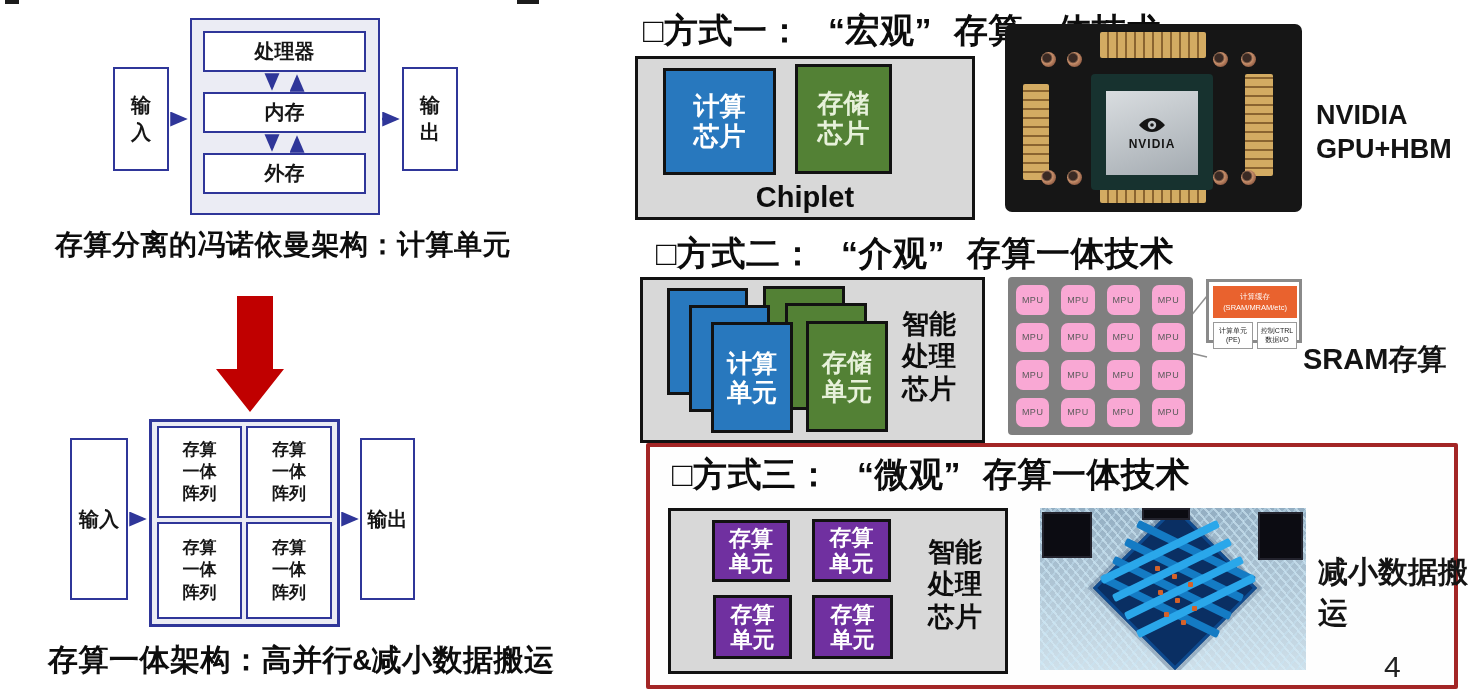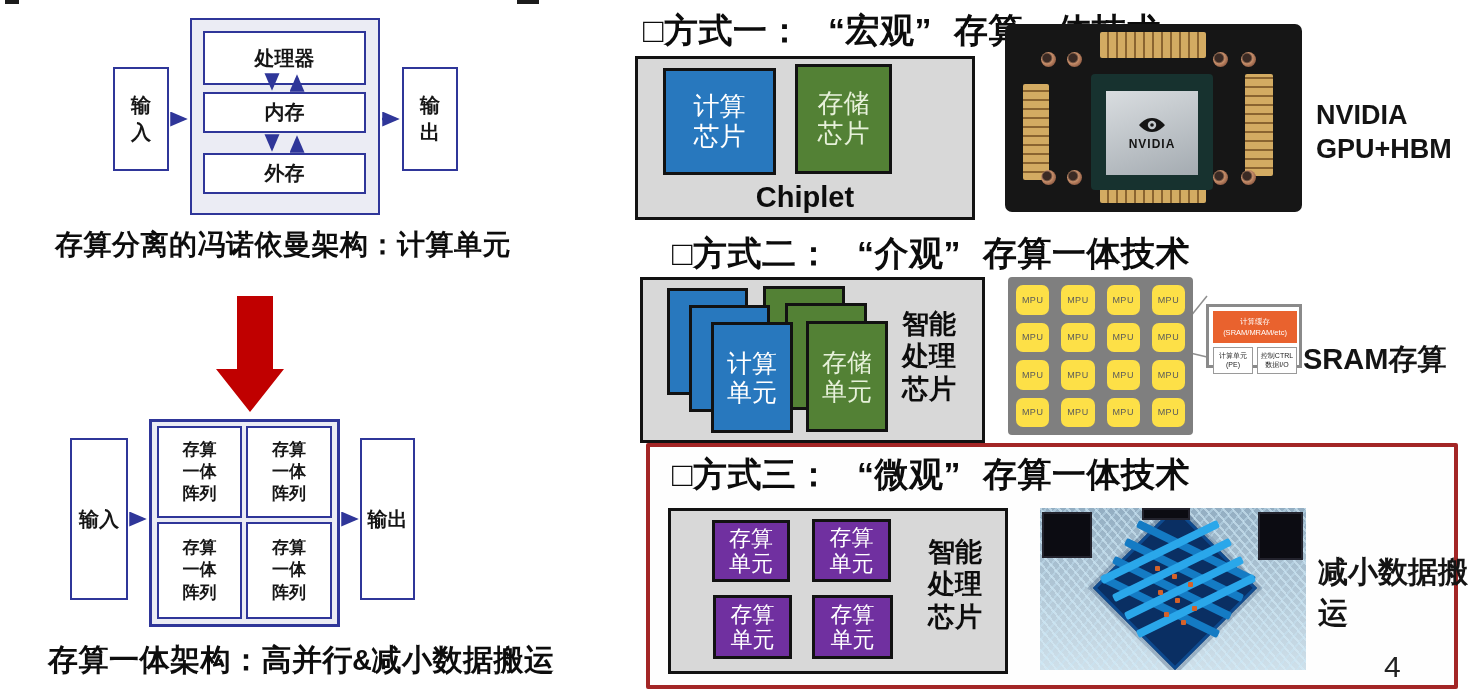--- a/index.html
+++ b/index.html
@@ -16,37 +16,37 @@
   .nframe{border:2px solid #2f3699;background:#ebecf4;box-sizing:border-box;}
   .arr-layer{left:0;top:0;width:1470px;height:696px;pointer-events:none;}
   .caption{font-weight:800;color:#0d0d0d;letter-spacing:0.5px;}
   
   .hrow{font-size:34px;font-weight:800;color:#0c0c0c;white-space:nowrap;letter-spacing:0.5px;}
   .h-scale{margin-left:26px;}
   .h-tech{margin-left:22px;}
   
   .gbox{background:#d8d8d8;border:3px solid #121212;box-sizing:border-box;}
   .chip{border:3px solid #121212;box-sizing:border-box;display:flex;align-items:center;justify-content:center;
-        font-weight:400;line-height:1.15;}
+        font-weight:700;line-height:1.15;}
   .chip-blue{background:#2878be;color:#ffffff;}
   .chip-green{background:#538135;color:#e7f1da;}
   .chip-purple{background:#7030a0;color:#ffffff;}
   .smartlabel{font-weight:800;color:#0d0d0d;font-size:27px;line-height:1.2;white-space:pre-line;}
   
   .gpu{background:#161616;border-radius:7px;overflow:hidden;}
   .gold-h{background:repeating-linear-gradient(90deg,#d3ab62 0 7px,#8a6430 7px 9px);border-radius:2px;}
   .gold-v{background:repeating-linear-gradient(0deg,#d3ab62 0 7px,#8a6430 7px 9px);border-radius:2px;}
   .cu{width:15px;height:15px;border-radius:50%;background:radial-gradient(circle at 40% 40%, #3a2a24 0 30%, #c58d69 45%, #7d4a36 85%);}
   .die{background:linear-gradient(160deg,#d9dde0,#a4abb1);display:flex;flex-direction:column;align-items:center;justify-content:center;gap:2px;}
   .die-word{font-size:12px;font-weight:800;color:#151515;letter-spacing:1px;}
   
   .mpu-grid{background:#7f7f7f;border-radius:4px;display:grid;
             grid-template-columns:repeat(4,1fr);grid-template-rows:repeat(4,1fr);
             gap:8px 12px;padding:8px;box-sizing:border-box;}
-  .mpu-cell{background:#fde047;border-radius:7px;display:flex;align-items:center;justify-content:center;
+  .mpu-cell{background:#f9a8d4;border-radius:7px;display:flex;align-items:center;justify-content:center;
             font-size:9px;color:#5a5a5a;letter-spacing:0.5px;}
   .callout{background:#ffffff;border:3px solid #8a8a8a;box-sizing:border-box;}
   .co-orange{background:#e9622e;color:#fff;font-size:7.5px;line-height:1.5;display:flex;align-items:center;justify-content:center;}
   .co-white{background:#fff;border:1.5px solid #9a9a9a;color:#222;font-size:7px;line-height:1.25;
             display:flex;align-items:center;justify-content:center;box-sizing:border-box;}
   .photo-label{color:#141414;font-weight:600;}
   
   .redframe{border:4px solid #a32626;background:#fefefe;box-sizing:border-box;border-radius:2px;}
   
   .mem{background:linear-gradient(180deg,#93aec2,#cfe0ea);overflow:hidden;}
@@ -62,21 +62,21 @@
   .blackchip{background:#0c0c12;border:2px solid #23232d;box-sizing:border-box;}
   .frag{background:#1c1c1c;}
 </style>
 </head>
 <body>
 
 <div class="abs frag" style="left:5px;top:0;width:14px;height:4px;"></div>
 <div class="abs frag" style="left:517px;top:0;width:22px;height:4px;"></div>
 
 <div class="abs nframe" style="left:190px;top:18px;width:190px;height:197px;"></div>
-<div class="abs nbox" style="left:203px;top:31px;width:163px;height:54px;font-size:20px;">处理器</div>
+<div class="abs nbox" style="left:203px;top:31px;width:163px;height:41px;font-size:20px;">处理器</div>
 <div class="abs nbox" style="left:203px;top:92px;width:163px;height:41px;font-size:20px;">内存</div>
 <div class="abs nbox" style="left:203px;top:153px;width:163px;height:41px;font-size:20px;">外存</div>
 <div class="abs nbox ml" style="left:113px;top:67px;width:56px;height:104px;font-size:20px;line-height:1.35;">输
 入</div>
 <div class="abs nbox ml" style="left:402px;top:67px;width:56px;height:104px;font-size:20px;line-height:1.35;">输
 出</div>
 <div class="abs caption" style="left:55px;top:226px;font-size:28px;">存算分离的冯诺依曼架构：计算单元</div>
 
 <div class="abs nframe" style="left:149px;top:419px;width:191px;height:208px;border-width:3px;"></div>
 <div class="abs nbox ml" style="left:157px;top:426px;width:85px;height:92px;font-size:17px;line-height:1.3;">存算
@@ -148,21 +148,21 @@
       <path d="M15 3 C8 3 4 8 2 10 C4 12 8 17 15 17 C22 17 26 12 28 10 C26 8 22 3 15 3 Z" fill="#151515"></path>
       <circle cx="15" cy="10" r="4.2" fill="#c3c8cc"></circle>
       <circle cx="15" cy="10" r="1.8" fill="#151515"></circle>
     </svg>
     <div class="die-word">NVIDIA</div>
   </div>
 </div>
 <div class="abs photo-label" style="left:1316px;top:100px;font-size:27px;">NVIDIA</div>
 <div class="abs photo-label" style="left:1316px;top:134px;font-size:27px;">GPU+HBM</div>
 
-<div class="abs hrow" style="left:672px;top:231px;">
+<div class="abs hrow" style="left:656px;top:231px;">
   <span>□方式二：</span><span class="h-scale">“介观”</span><span class="h-tech">存算一体技术</span>
 </div>
 
 <div class="abs gbox" style="left:640px;top:277px;width:345px;height:166px;"></div>
 <div class="abs chip chip-blue" style="left:667px;top:288px;width:81px;height:107px;"></div>
 <div class="abs chip chip-green" style="left:763px;top:286px;width:82px;height:107px;"></div>
 <div class="abs chip chip-blue" style="left:689px;top:305px;width:81px;height:107px;"></div>
 <div class="abs chip chip-green" style="left:785px;top:303px;width:82px;height:107px;"></div>
 <div class="abs chip chip-blue ml" style="left:711px;top:322px;width:82px;height:111px;font-size:25px;">计算
 单元</div>
@@ -183,21 +183,21 @@
   <div class="mpu-cell">MPU</div>
   <div class="mpu-cell">MPU</div>
   <div class="mpu-cell">MPU</div>
   <div class="mpu-cell">MPU</div>
   <div class="mpu-cell">MPU</div>
   <div class="mpu-cell">MPU</div>
   <div class="mpu-cell">MPU</div>
   <div class="mpu-cell">MPU</div>
   <div class="mpu-cell">MPU</div>
 </div>
-<div class="abs callout" style="left:1206px;top:304px;width:96px;height:64px;">
+<div class="abs callout" style="left:1206px;top:279px;width:96px;height:64px;">
   <div class="abs co-orange ml" style="left:4px;top:4px;width:84px;height:32px;">计算缓存
 (SRAM/MRAM/etc)</div>
   <div class="abs co-white ml" style="left:4px;top:40px;width:40px;height:27px;">计算单元
 (PE)</div>
   <div class="abs co-white ml" style="left:48px;top:40px;width:40px;height:27px;">控制CTRL
 数据I/O</div>
 </div>
 <div class="abs photo-label" style="left:1303px;top:340px;font-size:29px;">SRAM存算</div>
 
 <div class="abs redframe" style="left:646px;top:443px;width:812px;height:246px;"></div>

